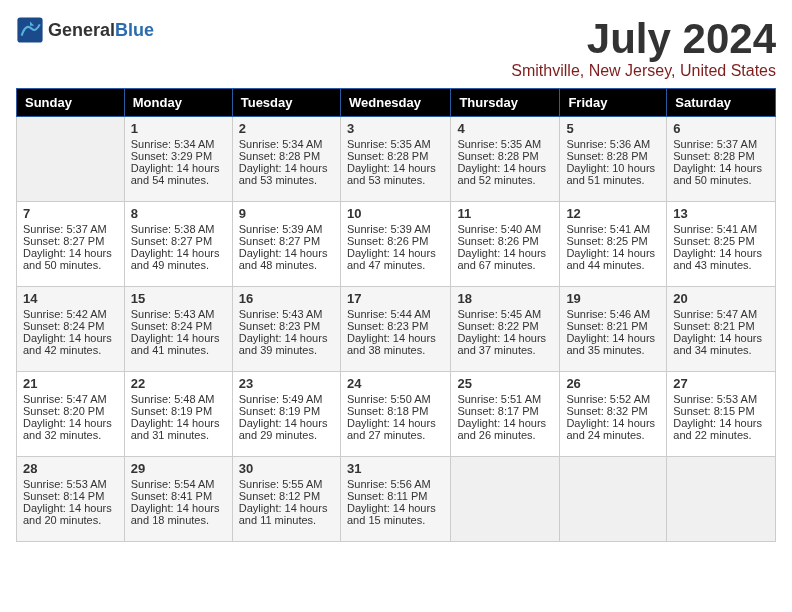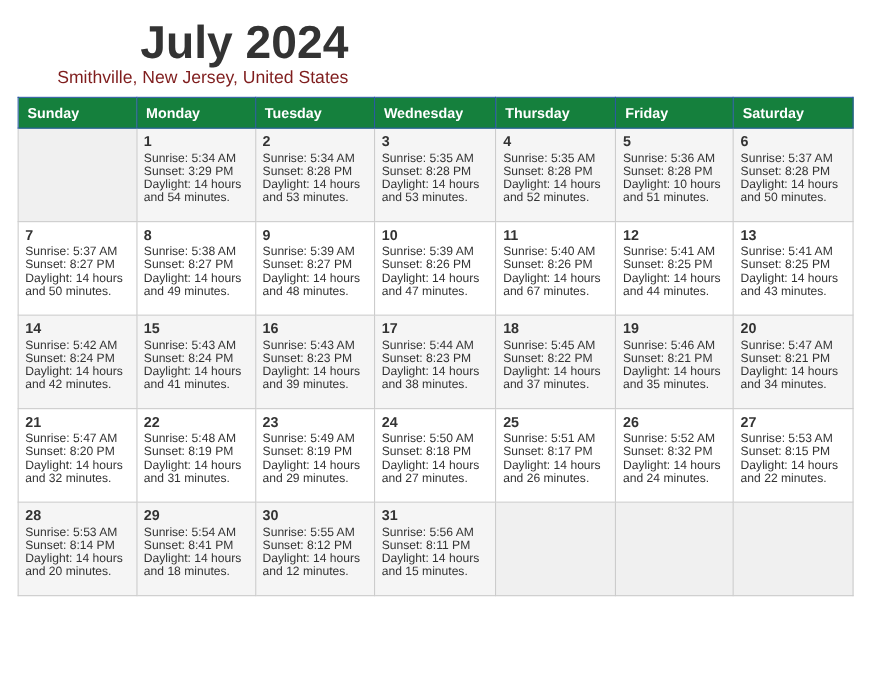--- a/index.html
+++ b/index.html
@@ -48,21 +48,21 @@
     .location-title {
       font-size: 16px;
       color: #7f1d1d;
     }
     table {
       width: 100%;
       border-collapse: collapse;
       border: 1px solid #ccc;
     }
     thead tr th {
-      background-color: #15803d;
+      background-color: #000000;
       color: white;
       font-size: 13px;
       font-weight: bold;
       padding: 6px 8px;
       text-align: left;
       border: 1px solid #2a5aa0;
     }
     tbody tr td {
       vertical-align: top;
       border: 1px solid #ccc;
@@ -86,20 +86,32 @@
       margin-bottom: 2px;
     }
     .cell-empty {
       background: #f0f0f0 !important;
     }
   </style>
 </head>
 <body>
 
 <div class="header-area">
+  <div class="logo">
+    <svg class="logo-icon" viewBox="0 0 40 40" xmlns="http://www.w3.org/2000/svg">
+      <rect x="2" y="2" width="36" height="36" rx="4" fill="#1a4a8a"></rect>
+      <path d="M8 28 Q14 10 22 18 Q28 24 34 12" stroke="#5ab0e0" stroke-width="3" fill="none"></path>
+      <path d="M20 8 L26 14 L20 14 Z" fill="#5ab0e0"></path>
+    </svg>
+    <div>
+      <div>
+        <span class="logo-text-general">General</span><span class="logo-text-blue">Blue</span>
+      </div>
+    </div>
+  </div>
   <div class="title-area">
     <div class="month-title">July 2024</div>
     <div class="location-title">Smithville, New Jersey, United States</div>
   </div>
 </div>
 
 <table>
   <thead>
     <tr>
       <th>Sunday</th>
@@ -144,20 +156,20 @@
         <td><span class="day-number">22</span><span>Sunrise: 5:48 AM</span><br><span>Sunset: 8:19 PM</span><br><span>Daylight: 14 hours and 31 minutes.</span></td>
         <td><span class="day-number">23</span><span>Sunrise: 5:49 AM</span><br><span>Sunset: 8:19 PM</span><br><span>Daylight: 14 hours and 29 minutes.</span></td>
         <td><span class="day-number">24</span><span>Sunrise: 5:50 AM</span><br><span>Sunset: 8:18 PM</span><br><span>Daylight: 14 hours and 27 minutes.</span></td>
         <td><span class="day-number">25</span><span>Sunrise: 5:51 AM</span><br><span>Sunset: 8:17 PM</span><br><span>Daylight: 14 hours and 26 minutes.</span></td>
         <td><span class="day-number">26</span><span>Sunrise: 5:52 AM</span><br><span>Sunset: 8:32 PM</span><br><span>Daylight: 14 hours and 24 minutes.</span></td>
         <td><span class="day-number">27</span><span>Sunrise: 5:53 AM</span><br><span>Sunset: 8:15 PM</span><br><span>Daylight: 14 hours and 22 minutes.</span></td>
       </tr>
       <tr>
         <td><span class="day-number">28</span><span>Sunrise: 5:53 AM</span><br><span>Sunset: 8:14 PM</span><br><span>Daylight: 14 hours and 20 minutes.</span></td>
         <td><span class="day-number">29</span><span>Sunrise: 5:54 AM</span><br><span>Sunset: 8:41 PM</span><br><span>Daylight: 14 hours and 18 minutes.</span></td>
-        <td><span class="day-number">30</span><span>Sunrise: 5:55 AM</span><br><span>Sunset: 8:12 PM</span><br><span>Daylight: 14 hours and 12 minutes.</span></td>
+        <td><span class="day-number">30</span><span>Sunrise: 5:55 AM</span><br><span>Sunset: 8:12 PM</span><br><span>Daylight: 14 hours and 11 minutes.</span></td>
         <td><span class="day-number">31</span><span>Sunrise: 5:56 AM</span><br><span>Sunset: 8:11 PM</span><br><span>Daylight: 14 hours and 15 minutes.</span></td>
         <td class="cell-empty"></td>
         <td class="cell-empty"></td>
         <td class="cell-empty"></td>
       </tr>
     </tbody>
 </table>
 
 </body></html>

